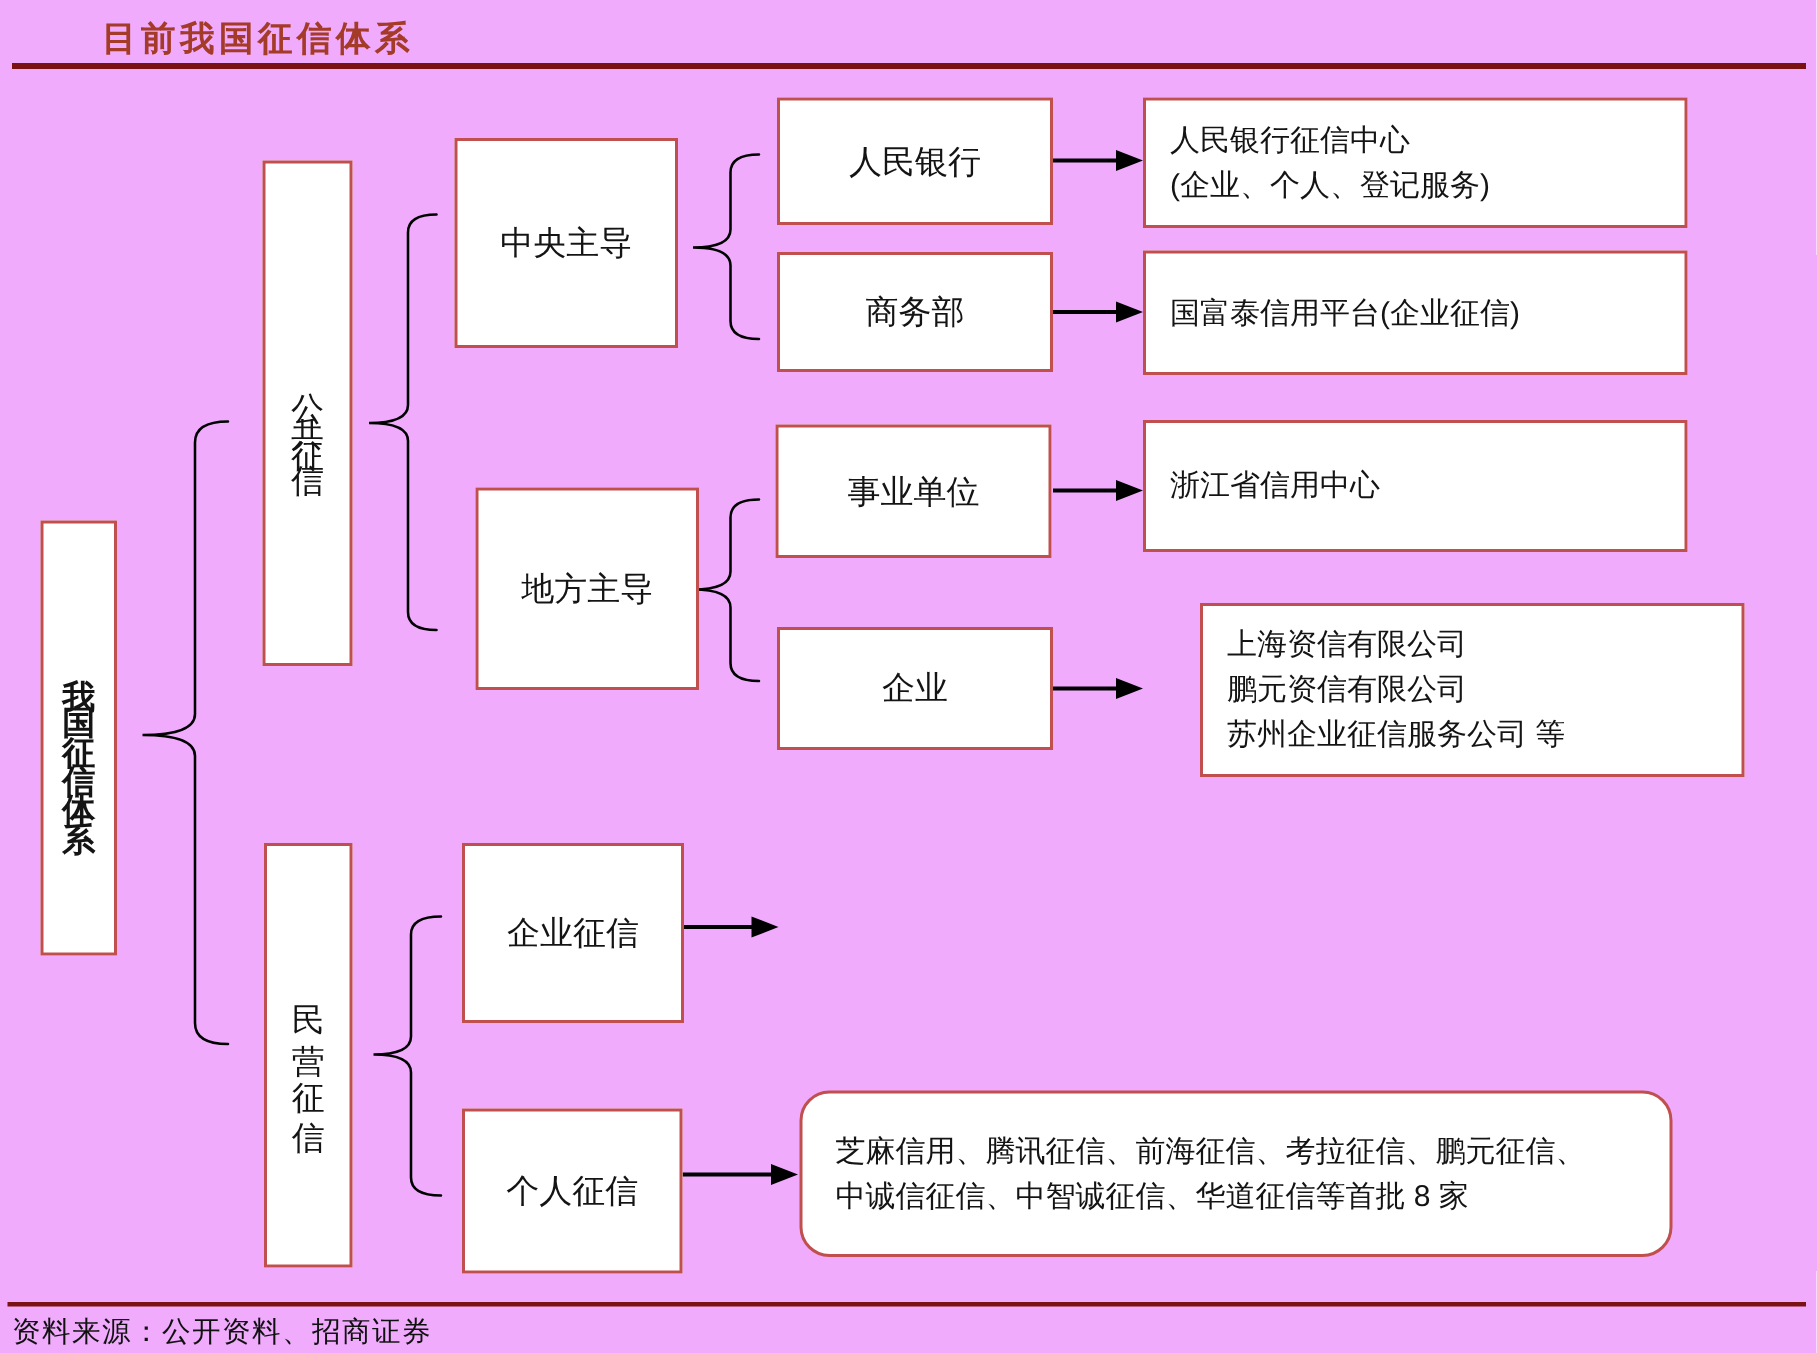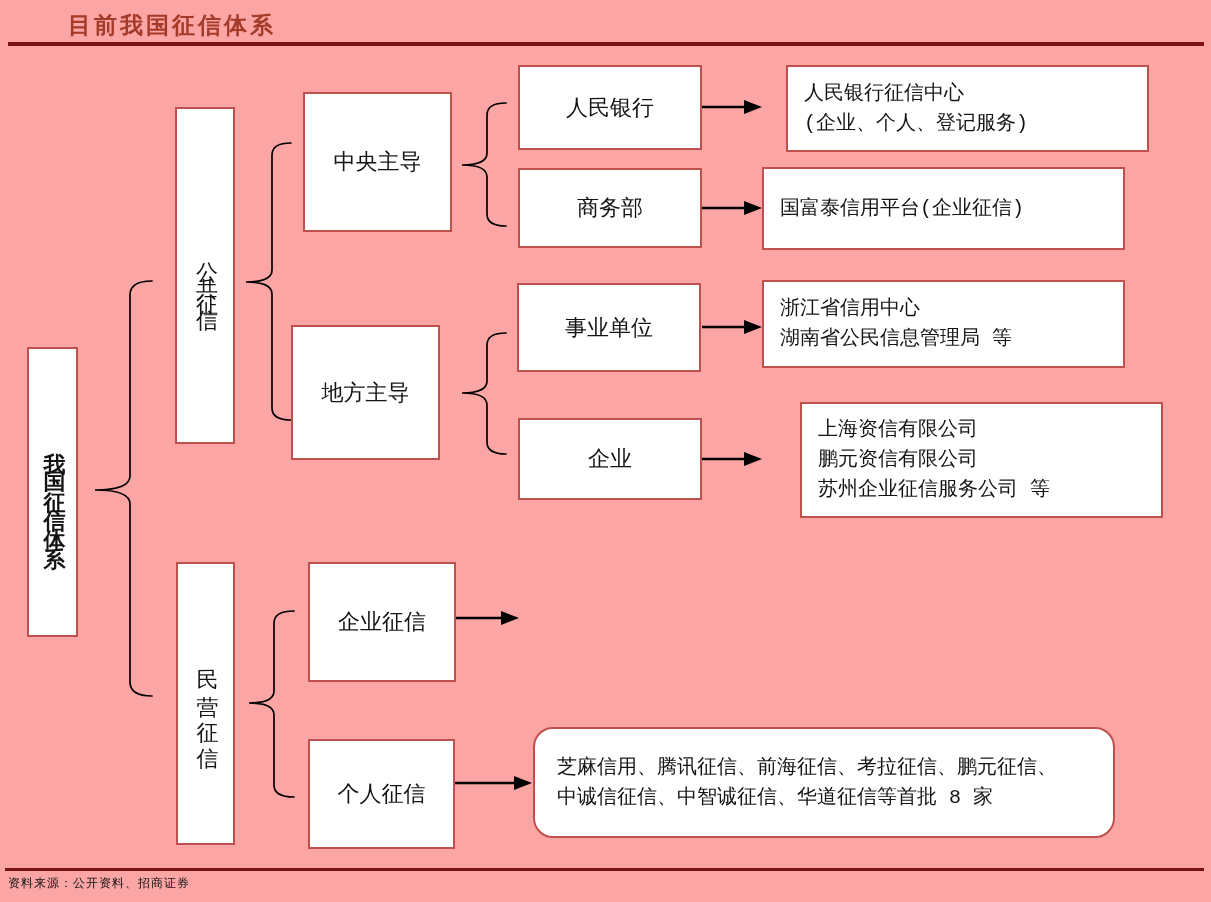--- a/index.html
+++ b/index.html
@@ -1,27 +1,27 @@
 <!DOCTYPE html>
 <html><head>
 <meta charset="utf-8">
 <style>
   html,body{margin:0;padding:0;background:#ffffff;}
   .canvas{
-    position:relative;width:1211px;height:902px;background:#fca5a5;overflow:hidden;
-    font-family:Liberation Mono, monospace;color:#141414;
+    position:relative;width:1211px;height:902px;background:#f0abfc;overflow:hidden;
+    font-family:Liberation Sans, sans-serif;color:#141414;
   }
   .page-title{
     position:absolute;left:68px;top:10px;font-size:23px;font-weight:bold;
     color:#A43A28;letter-spacing:3px;white-space:nowrap;
   }
   .rule{position:absolute;background:#7A1113;}
   .rule-top{left:8px;top:42px;width:1196px;height:4px;}
   .rule-bottom{left:5px;top:868px;width:1199px;height:3px;}
-  .source-note{position:absolute;left:8px;top:875px;font-size:12px;color:#111;letter-spacing:1px;white-space:nowrap;}
+  .source-note{position:absolute;left:8px;top:875px;font-size:19px;color:#111;letter-spacing:1px;white-space:nowrap;}
 
   .node{
     position:absolute;border:2px solid #C0504D;background:#ffffff;box-sizing:border-box;
     display:flex;align-items:center;justify-content:center;
     font-size:22px;color:#141414;
   }
   .vtext{writing-mode:vertical-rl;text-orientation:upright;line-height:1;}
   .v-root{letter-spacing:19px;font-weight:bold;}
   .v-public{letter-spacing:16px;}
   .v-private{letter-spacing:26px;}
@@ -85,21 +85,21 @@
   <div class="node" style="left:175px;top:107px;width:60px;height:337px;">
     <span class="vtext v-public">公共征信</span>
   </div>
   <div class="node" style="left:176px;top:562px;width:59px;height:283px;">
     <span class="vtext v-private">民营征信</span>
   </div>
 
   <div class="node" style="left:303px;top:92px;width:149px;height:140px;">
     <span>中央主导</span>
   </div>
-  <div class="node" style="left:291px;top:325px;width:149px;height:135px;">
+  <div class="node" style="left:317px;top:325px;width:149px;height:135px;">
     <span>地方主导</span>
   </div>
   <div class="node" style="left:308px;top:562px;width:148px;height:120px;">
     <span>企业征信</span>
   </div>
   <div class="node" style="left:308px;top:727px;width:147px;height:110px;margin-top:12px;">
     <span>个人征信</span>
   </div>
 
   <div class="node" style="left:518px;top:65px;width:184px;height:85px;">
@@ -108,35 +108,34 @@
   <div class="node" style="left:518px;top:168px;width:184px;height:80px;">
     <span>商务部</span>
   </div>
   <div class="node" style="left:517px;top:283px;width:184px;height:89px;">
     <span>事业单位</span>
   </div>
   <div class="node" style="left:518px;top:418px;width:184px;height:82px;">
     <span>企业</span>
   </div>
 
-  <div class="node leaf pad16" style="left:762px;top:65px;width:363px;height:87px;margin-left:24px;">
+  <div class="node leaf pad16" style="left:762px;top:65px;width:363px;height:87px;">
     <div class="lines">
       <span class="line">人民银行征信中心</span>
       <span class="line">(企业、个人、登记服务)</span>
     </div>
   </div>
   <div class="node leaf pad16" style="left:762px;top:167px;width:363px;height:83px;">
     <div class="lines">
       <span class="line">国富泰信用平台(企业征信)</span>
     </div>
   </div>
   <div class="node leaf pad16" style="left:762px;top:280px;width:363px;height:88px;">
     <div class="lines">
       <span class="line">浙江省信用中心</span>
-      <span class="line">湖南省公民信息管理局 等</span>
     </div>
   </div>
   <div class="node leaf pad16" style="left:800px;top:402px;width:363px;height:116px;">
     <div class="lines">
       <span class="line">上海资信有限公司</span>
       <span class="line">鹏元资信有限公司</span>
       <span class="line">苏州企业征信服务公司 等</span>
     </div>
   </div>
   <div class="node leaf pad22" style="left:533px;top:727px;width:582px;height:111px;border-radius:20px;">

